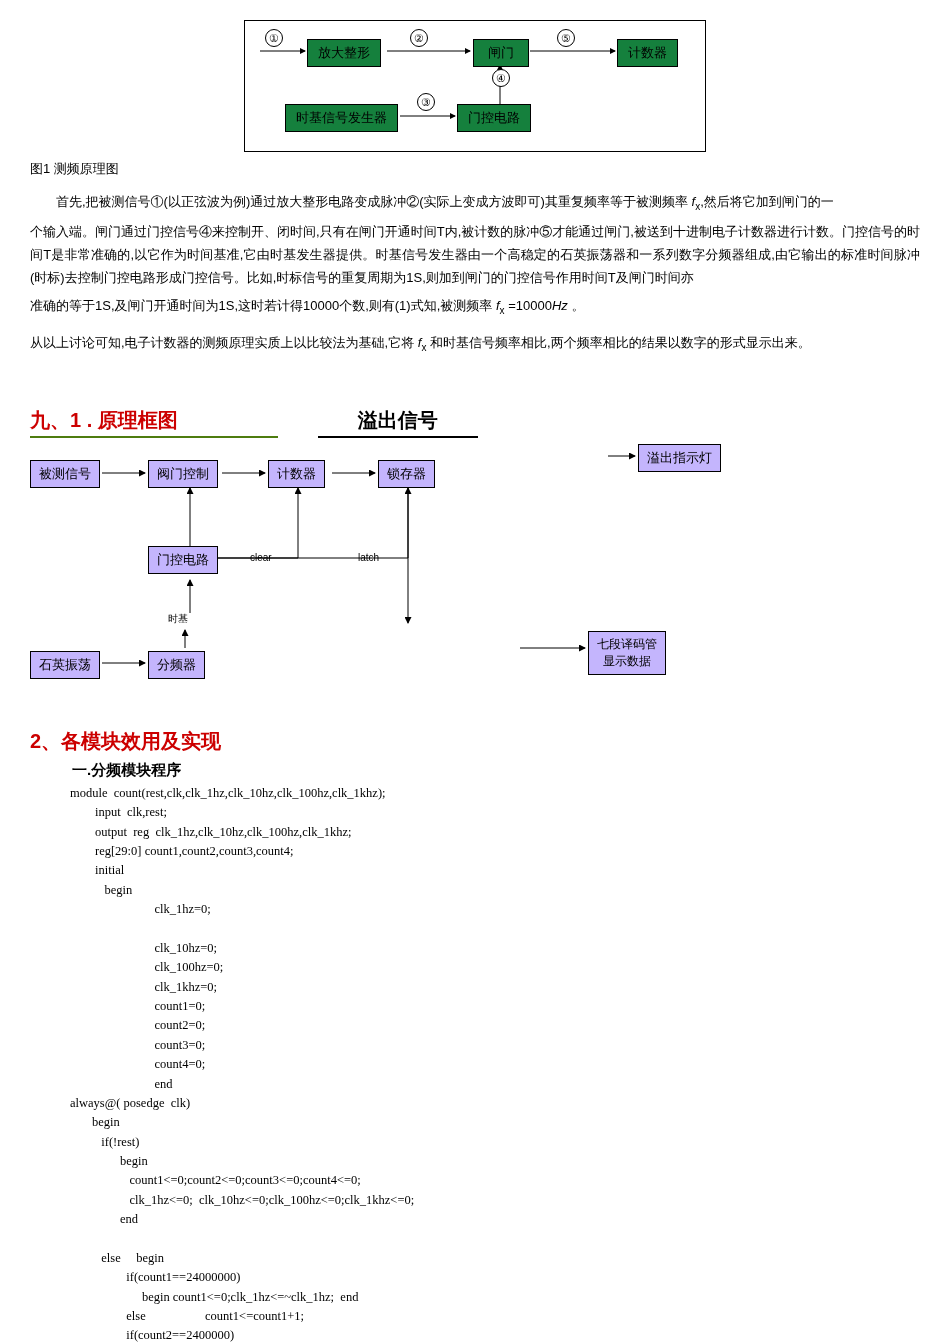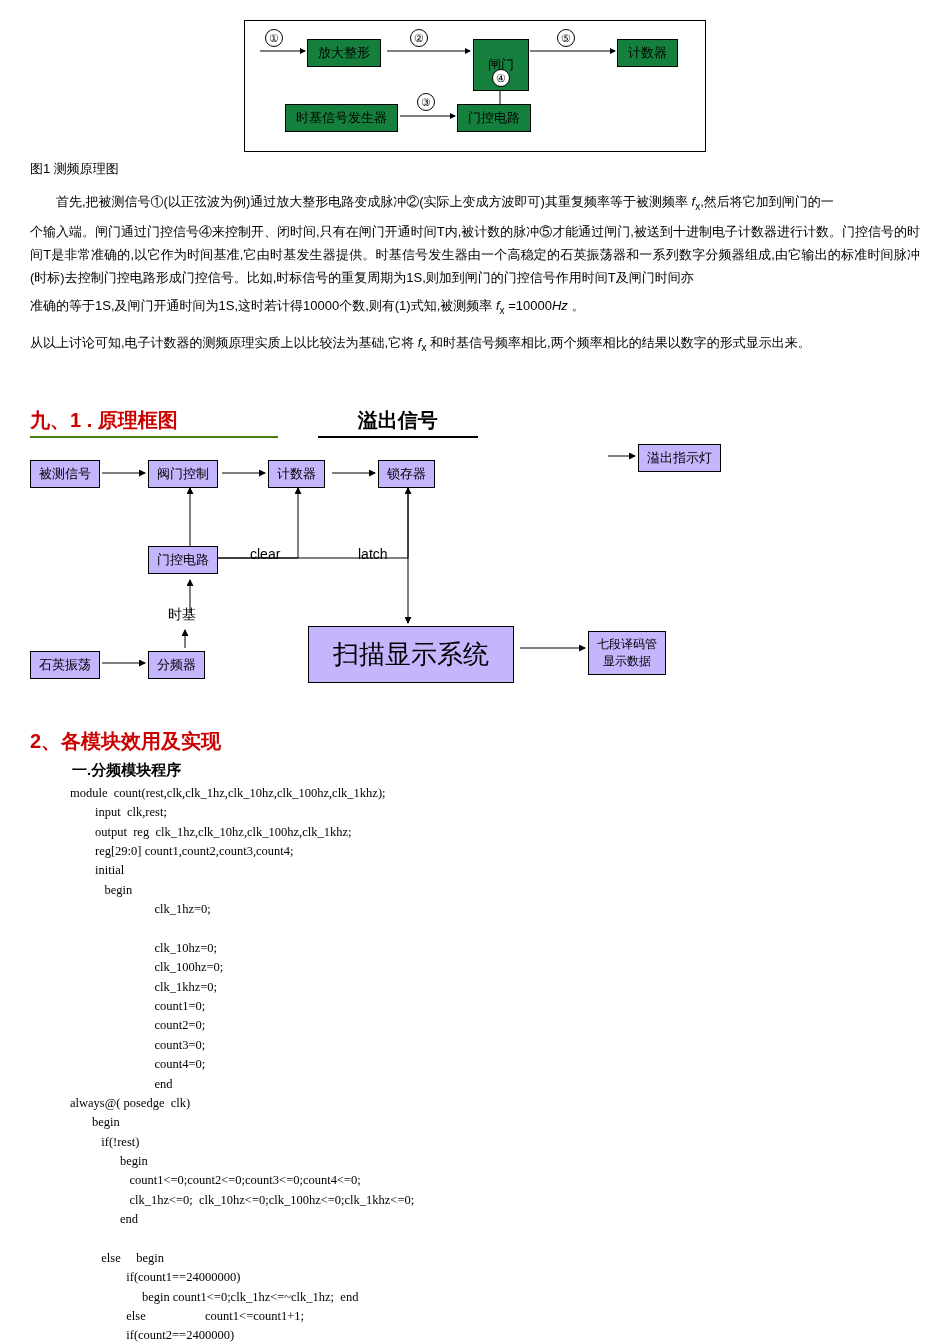--- a/index.html
+++ b/index.html
@@ -34,21 +34,21 @@
   .body-text .sub { font-size:10px; vertical-align: sub;}
   .section-hdr { font-size:20px; font-weight:bold; margin-top:20px;}
   .subsection-hdr { font-size:20px; font-weight:bold; color:#000;}
   .red { color:#c00;}
   .sub-hdr { font-size:15px; font-weight:bold; margin-left:42px; margin-top:6px;}
   .code-block { font-family: "Times New Roman", serif; font-size:12.5px; line-height:1.55; white-space:pre; margin-left:40px; margin-top:4px;}
   
   
   .diagram2 { position:relative; width:700px; height:260px; margin:10px 0 20px 0;}
   .d2box { position:absolute; border:1px solid #000; background:#c4b5fd; font-size:13px; display:flex; align-items:center; justify-content:center; padding:4px 8px;}
-  .d2label { position:absolute; font-size:14px;}
+  .d2label { position:absolute; font-size:10px;margin-top:6px;}
   svg.overlay { position:absolute; top:0; left:0;}
 </style>
 </head>
 <body>
 
 <div class="diagram1">
   <svg class="overlay" width="460" height="130">
     <defs>
         <marker id="ah" markerWidth="6" markerHeight="6" refX="5" refY="3" orient="auto">
           <path d="M0,0 L6,3 L0,6 Z" fill="#000"></path>
@@ -56,21 +56,21 @@
       </defs>
     <line x1="15" y1="30" x2="60" y2="30" stroke="#000" marker-end="url(#ah)"></line>
     <line x1="142" y1="30" x2="225" y2="30" stroke="#000" marker-end="url(#ah)"></line>
     <line x1="285" y1="30" x2="370" y2="30" stroke="#000" marker-end="url(#ah)"></line>
     <line x1="155" y1="95" x2="210" y2="95" stroke="#000" marker-end="url(#ah)"></line>
     <line x1="255" y1="85" x2="255" y2="44" stroke="#000" marker-end="url(#ah)"></line>
   </svg>
   <div class="circ" style="top:8px; left:20px">①</div>
   <div class="d1box" style="top:18px; left:62px">放大整形</div>
   <div class="circ" style="top:8px; left:165px">②</div>
-  <div class="d1box" style="top:18px; left:228px; padding:16px 14px">闸门</div>
+  <div class="d1box" style="top:18px; left:228px; padding:4px 14px">闸门</div>
   <div class="circ" style="top:8px; left:312px">⑤</div>
   <div class="d1box" style="top:18px; left:372px">计数器</div>
   <div class="circ" style="top:48px; left:247px">④</div>
   <div class="circ" style="top:72px; left:172px">③</div>
   <div class="d1box" style="top:83px; left:40px">时基信号发生器</div>
   <div class="d1box" style="top:83px; left:212px">门控电路</div>
 </div>
 <div class="fig-caption">图1    测频原理图</div>
 
 <div class="body-text">
@@ -121,21 +121,20 @@
   <div class="d2box" style="top:12px; left:118px">阀门控制</div>
   <div class="d2box" style="top:12px; left:238px">计数器</div>
   <div class="d2box" style="top:12px; left:348px">锁存器</div>
   <div class="d2box" style="top:-4px; left:608px">溢出指示灯</div>
   <div class="d2box" style="top:98px; left:118px">门控电路</div>
   <div class="d2label" style="top:98px; left:220px">clear</div>
   <div class="d2label" style="top:98px; left:328px">latch</div>
   <div class="d2label" style="top:158px; left:138px">时基</div>
   <div class="d2box" style="top:203px; left:0px">石英振荡</div>
   <div class="d2box" style="top:203px; left:118px">分频器</div>
-  <div class="d2box" style="top:178px; left:278px; font-size:26px; padding:10px 24px">扫描显示系统</div>
   <div class="d2box" style="top:183px; left:558px; white-space:pre; text-align:center; font-size:12px">七段译码管
 显示数据</div>
 </div>
 
 <div class="subsection-hdr red">2、各模块效用及实现</div>
 <div class="sub-hdr">一.分频模块程序</div>
 <div class="code-block">module  count(rest,clk,clk_1hz,clk_10hz,clk_100hz,clk_1khz);
         input  clk,rest;
         output  reg  clk_1hz,clk_10hz,clk_100hz,clk_1khz;
         reg[29:0] count1,count2,count3,count4;

